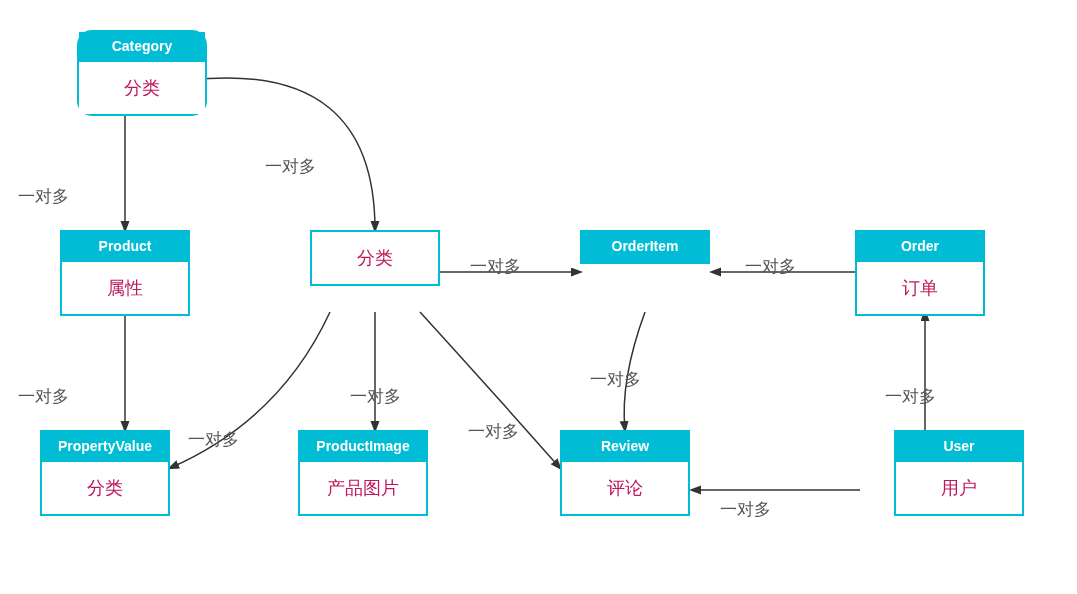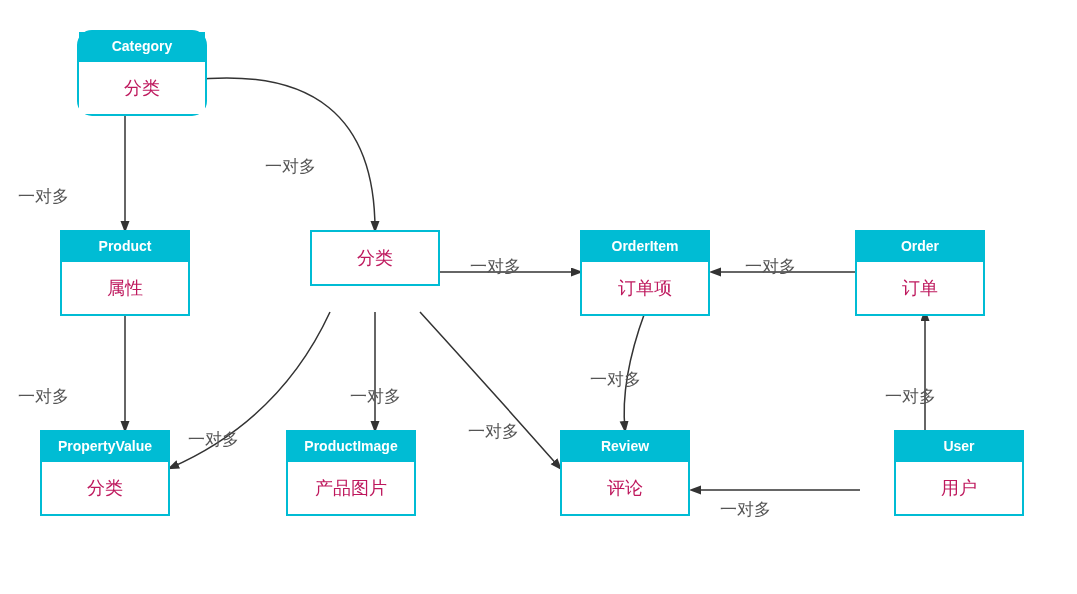--- a/index.html
+++ b/index.html
@@ -105,27 +105,26 @@
       <div class="entity-header">Product</div>
       <div class="entity-body">属性</div>
     </div>
     <div class="entity-box" style="left: 40px; top: 430px;">
       <div class="entity-header">PropertyValue</div>
       <div class="entity-body">分类</div>
     </div>
     <div class="entity-box" style="left: 310px; top: 230px;">
       <div class="entity-body">分类</div>
     </div>
-    <div class="entity-box" style="left: 286px; top: 430px;">
+    <div class="entity-box" style="left: 298px; top: 430px;">
       <div class="entity-header">ProductImage</div>
       <div class="entity-body">产品图片</div>
     </div>
     <div class="entity-box" style="left: 580px; top: 230px; text-align: center;">
       <div class="entity-header">OrderItem</div>
-      <div class="entity-body">订单项</div>
     </div>
     <div class="entity-box" style="left: 560px; top: 430px;">
       <div class="entity-header">Review</div>
       <div class="entity-body">评论</div>
     </div>
     <div class="entity-box" style="left: 855px; top: 230px;">
       <div class="entity-header">Order</div>
       <div class="entity-body">订单</div>
     </div>
     <div class="entity-box" style="left: 860px; top: 430px; margin-left: 34px;">

